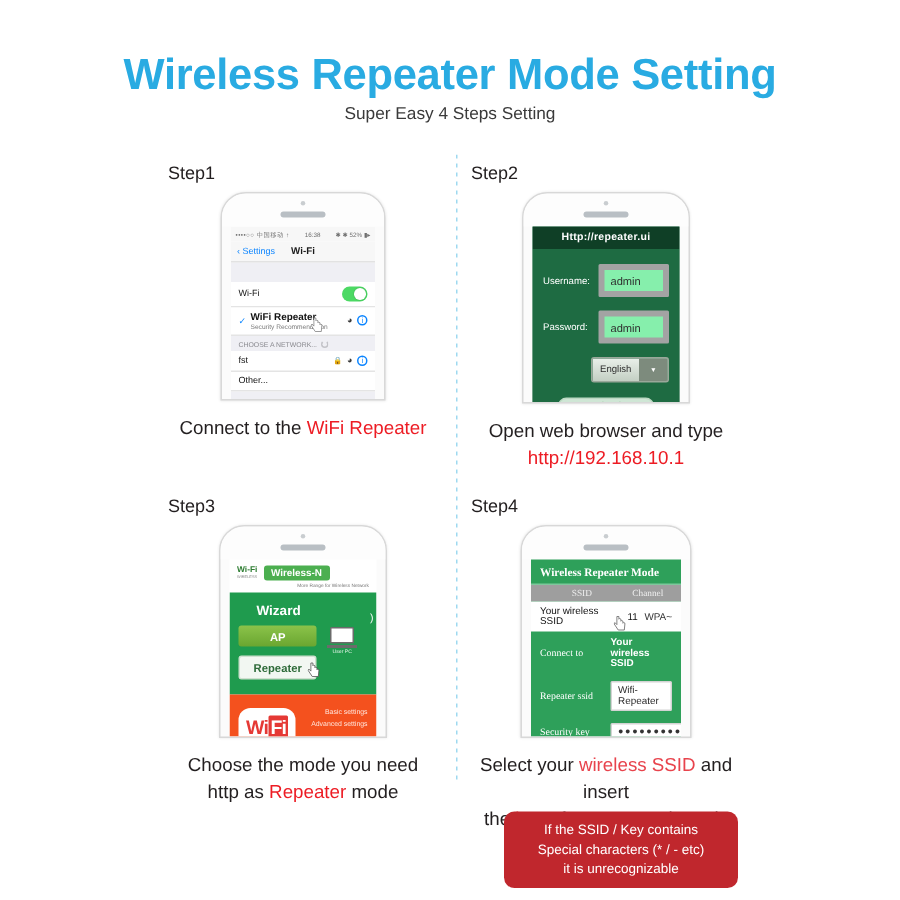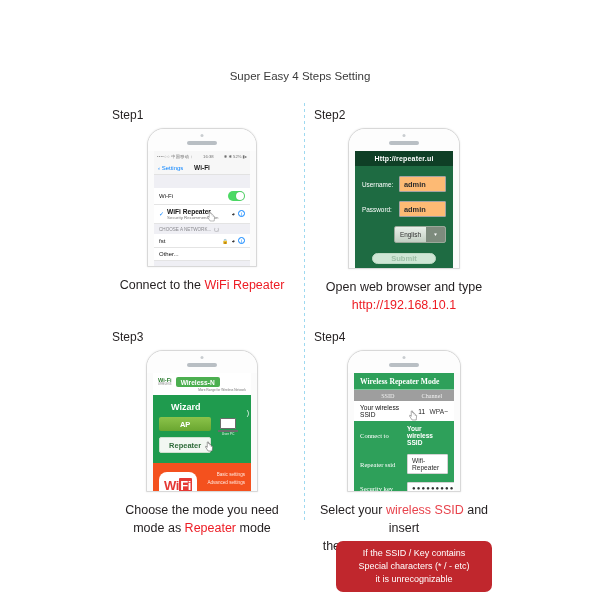--- a/index.html
+++ b/index.html
@@ -127,22 +127,22 @@
   
   .web-green { background: #1e6b42; padding: 0; }
   .web-bar {
     background: #0f3f26; color: #ffffff; text-align: center;
     font-size: 7px; padding: 4px 0; font-weight: bold; letter-spacing:.2px;
   }
   .web-body { padding: 10px 7px 10px 7px; background:#1e6b42; }
   .web-field { display: flex; align-items: center; margin-bottom: 9px; }
   .web-flabel { font-size: 6.4px; color: #ffffff; width: 37px; }
   .web-input {
-    flex: 1; background: #fdba74; border: 1px solid #a3a3a3;
-    font-size: 7.4px; color: #2d2d2d; padding: 2.5px 4px; border-radius: 1px; font-weight: bold;
+    flex: 1; background: #86efac; border: 4px solid #a3a3a3;
+    font-size: 7.4px; color: #2d2d2d; padding: 2.5px 4px; border-radius: 1px;
   }
   .web-selrow { display: flex; justify-content: flex-end; margin: 2px 0 10px 0; }
   .web-select {
     display: flex; align-items: center;
     background: linear-gradient(#e9efe9,#c3cfc3);
     border: 1px solid #9aa89a; border-radius: 2px;
     font-size: 6.4px; color: #2f2f2f; width: 52px; overflow:hidden;
   }
   .web-select span { padding: 2px 5px; flex:1; }
   .web-caret {
@@ -250,20 +250,21 @@
     background: #c0272d; border-radius: 7px;
     padding: 6px 4px; text-align: center;
   }
   .warn div { font-size: 9px; color: #ffffff; line-height: 1.45; }
 </style>
 </head>
 <body>
 
 <div class="page">
 
+  <div class="title">Wireless Repeater Mode Setting</div>
   <div class="subtitle">Super Easy 4 Steps Setting</div>
 
   <div class="vdivider"></div>
 
   <div class="step" style="left:112px; top:108px; width:180px;">
     <div class="step-label">Step1</div>
 
     <div class="phone" style="width:110px; margin:6px auto 0 auto;">
       <div class="phone-top">
         <div class="phone-cam"></div>
@@ -416,21 +417,21 @@
           <div class="rt-links">
             <div>Basic settings</div>
             <div>Advanced settings</div>
           </div>
         </div>
       </div>
     </div>
 
     <div class="caption" style="margin-top:9px;">
       <div>Choose the mode you need</div>
-      <div><span>mode as </span><span class="hl">Repeater</span><span> mode</span></div>
+      <div><span>http as </span><span class="hl">Repeater</span><span> mode</span></div>
     </div>
   </div>
 
   <div class="step" style="left:314px; top:330px; width:180px;">
     <div class="step-label">Step4</div>
 
     <div class="phone" style="width:114px; margin:6px auto 0 auto;">
       <div class="phone-top">
         <div class="phone-cam"></div>
         <div class="phone-speaker"></div>

